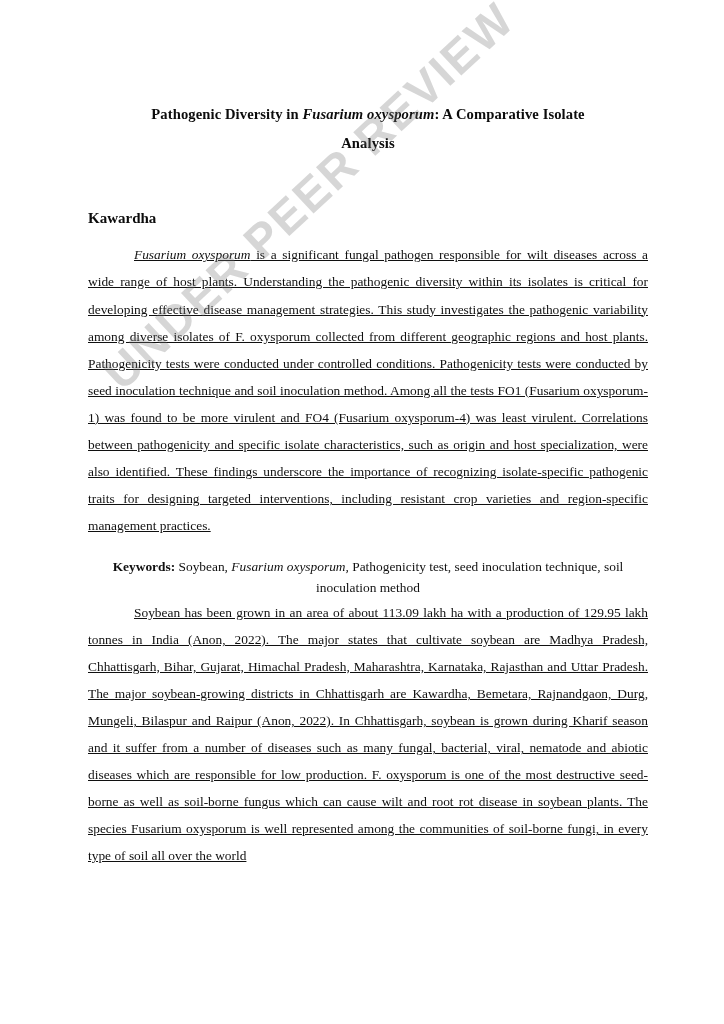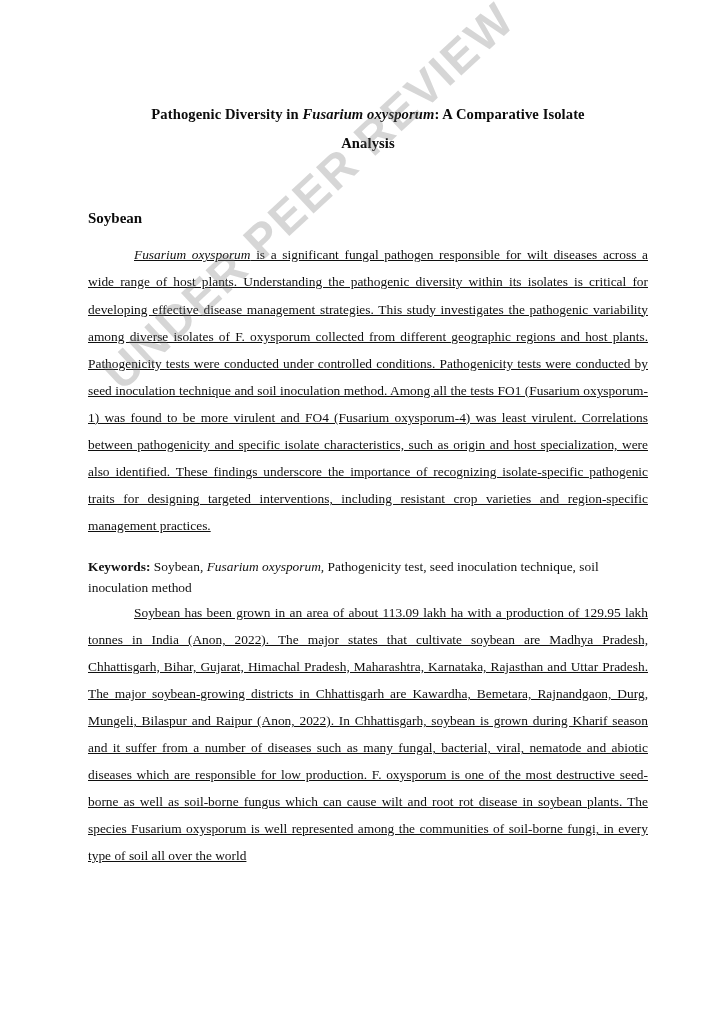--- a/index.html
+++ b/index.html
@@ -62,21 +62,21 @@
   p.body .indent {
     display: inline-block;
     width: 46px;
   }
   .ital {
     font-style: italic;
   }
   .keywords {
     font-size: 13.4px;
     line-height: 1.55;
-    text-align: left;
+    text-align: center;
     color: #101010;
     margin: 18px 0 0 0;
   }
   .keywords b {
     font-weight: bold;
   }
   .watermark {
     position: absolute;
     left: 52px;
     top: 330px;
@@ -113,21 +113,21 @@
     <span>UNDER PEER REVIEW</span>
   </div>
 
   <div class="page-inner content-layer">
 
     <div class="title">
       <span>Pathogenic Diversity in </span><span class="ital">Fusarium oxysporum</span><span>: A Comparative Isolate</span><br>
       <span>Analysis</span>
     </div>
 
-    <div class="section-heading">Soybean</div>
+    <div class="section-heading">Kawardha</div>
 
     <p class="body"><span class="indent"></span><span class="ital">Fusarium oxysporum</span><span> is a significant fungal pathogen responsible for wilt diseases across a wide range of host plants. Understanding the pathogenic diversity within its isolates is critical for developing effective disease management strategies. This study investigates the pathogenic variability among diverse isolates of F. oxysporum collected from different geographic regions and host plants. Pathogenicity tests were conducted under controlled conditions. Pathogenicity tests were conducted by seed inoculation technique and soil inoculation method. Among all the tests FO1 (Fusarium oxysporum-1) was found to be more virulent and FO4 (Fusarium oxysporum-4) was least virulent. Correlations between pathogenicity and specific isolate characteristics, such as origin and host specialization, were also identified. These findings underscore the importance of recognizing isolate-specific pathogenic traits for designing targeted interventions, including resistant crop varieties and region-specific management practices.</span></p>
 
     <p class="keywords"><b>Keywords:</b><span> Soybean, </span><span class="ital">Fusarium oxysporum,</span><span> Pathogenicity test, seed inoculation technique, soil inoculation method</span></p>
 
 
     <p class="body"><span class="indent"></span><span>Soybean has been grown in an area of about 113.09 lakh ha with a production of 129.95 lakh tonnes in India (Anon, 2022). The major states that cultivate soybean are Madhya Pradesh, Chhattisgarh, Bihar, Gujarat, Himachal Pradesh, Maharashtra, Karnataka, Rajasthan and Uttar Pradesh. The major soybean-growing districts in Chhattisgarh are Kawardha, Bemetara, Rajnandgaon, Durg, Mungeli, Bilaspur and Raipur (Anon, 2022). In Chhattisgarh, soybean is grown during Kharif season and it suffer from a number of diseases such as many fungal, bacterial, viral, nematode and abiotic diseases which are responsible for low production. F. oxysporum is one of the most destructive seed-borne as well as soil-borne fungus which can cause wilt and root rot disease in soybean plants. The species Fusarium oxysporum is well represented among the communities of soil-borne fungi, in every type of soil all over the world</span></p>
 
   </div>
 </div>

